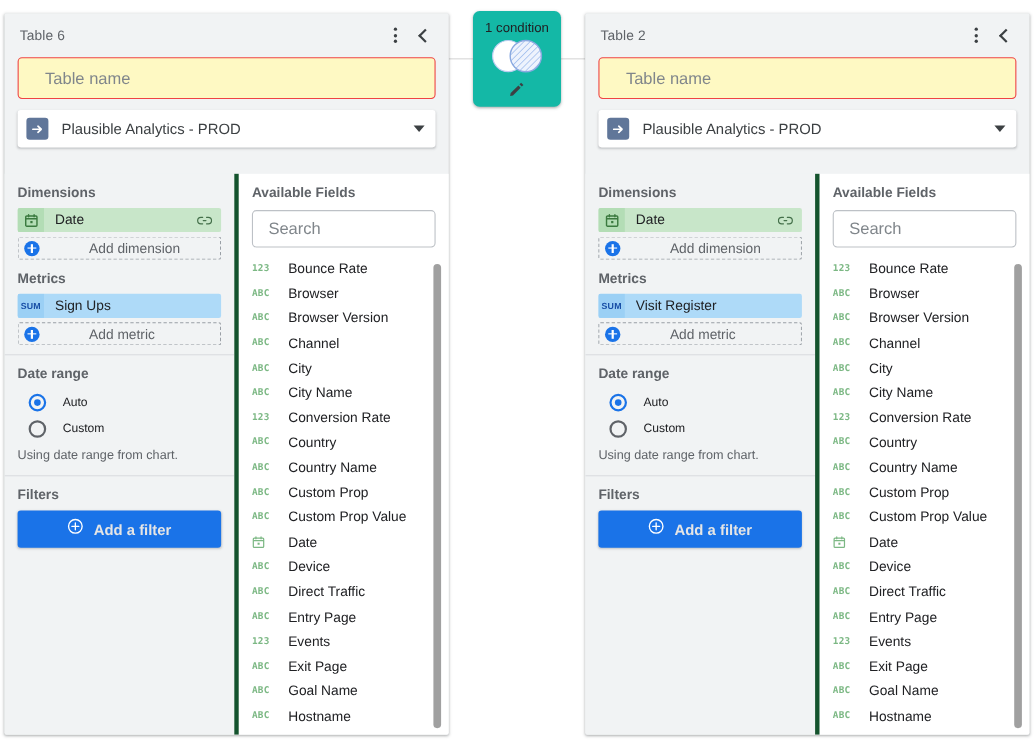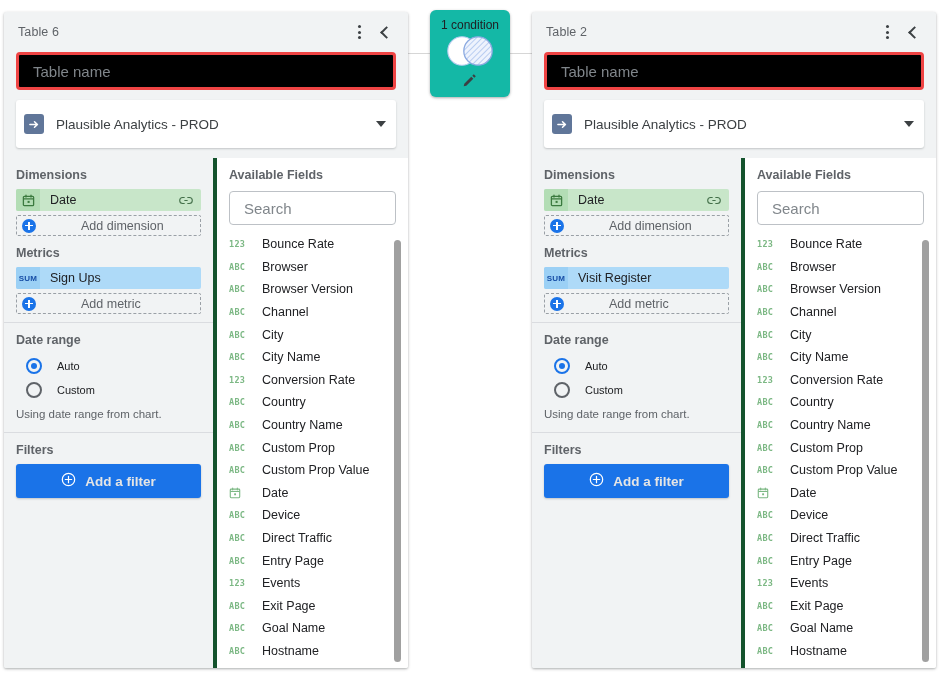--- a/index.html
+++ b/index.html
@@ -70,34 +70,34 @@
     border-left: 2px solid #3c4043;
     border-bottom: 2px solid #3c4043;
     transform: rotate(45deg);
     margin-left: 3px;
   }
 
   
   .pad { padding: 0 12px; }
   .name-input {
     height: 38px;
-    background: #000000;
-    border: 3px solid #ef4444;
+    background: #fef9c3;
+    border: 1px solid #ef4444;
     border-radius: 4px;
     display: flex;
     align-items: center;
-    padding: 0 14px;
+    padding: 0 24px;
     box-sizing: border-box;
     font-size: 15px;
     color: #80868b;
     cursor: text;
   }
   .source-select {
     margin-top: 10px;
-    height: 48px;
+    height: 34px;
     background: #ffffff;
     border-radius: 3px;
     display: flex;
     align-items: center;
     padding: 0 10px 0 8px;
     box-sizing: border-box;
     box-shadow: 0 1px 2px rgba(60,64,67,.25);
     cursor: pointer;
   }
   .src-icon {

